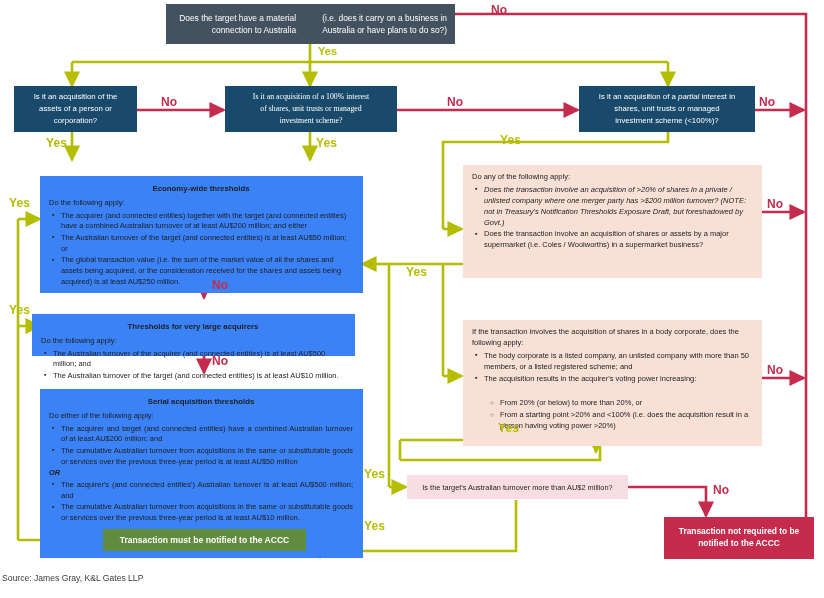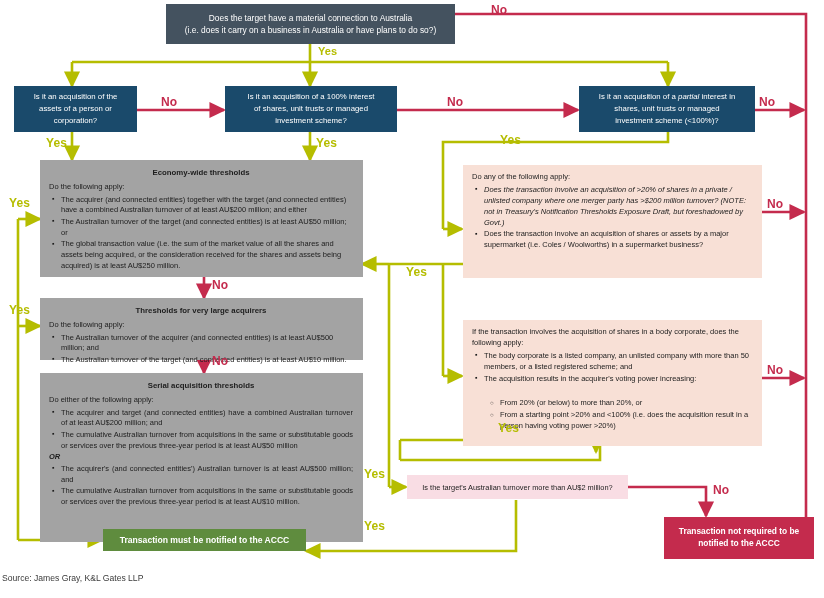--- a/index.html
+++ b/index.html
@@ -31,44 +31,45 @@
   }
   
   .box-root {
     background: #44525f;
     color: #ffffff;
     font-size: 8.4px;
     line-height: 1.45;
     text-align: right;
     padding: 6px 8px;
     display: flex;
-    flex-direction: column;
+    flex-direction: row;
     justify-content: center;
     align-items: center;
   }
   
   .box-decision {
     background: #1a4a6b;
     color: #ffffff;
     font-size: 7.8px;
     line-height: 1.5;
     text-align: center;
     padding: 6px 15px;
     display: flex;
     flex-direction: column;
     justify-content: center;
     align-items: center;
   }
   
   .box-blue {
-    background: #a3a3a3;
+    background: #3b82f6;
     color: #1d1d1d;
     font-size: 7.5px;
     line-height: 1.42;
     padding: 7px 10px 8px 9px;
+    margin-top: 16px;
   }
   .box-blue .hdr {
     font-weight: bold;
     text-align: center;
     display: block;
     margin-bottom: 4px;
     font-size: 7.8px;
   }
   .box-blue .lead { display: block; margin-bottom: 2px; }
   
@@ -239,21 +240,21 @@
     <span>Does the target have a material connection to Australia</span>
     <span>(i.e. does it carry on a business in Australia or have plans to do so?)</span>
   </div>
 
   <div class="node box-decision" style="left:14px; top:86px; width:123px; height:46px;">
     <span>Is it an acquisition of the</span>
     <span>assets of a person or</span>
     <span>corporation?</span>
   </div>
 
-  <div class="node box-decision" style="left:225px; top:86px; width:172px; height:46px;">
+  <div class="node box-decision" style="left:225px; top:86px; width:172px; height:46px;font-family:Liberation Serif, serif;">
     <span>Is it an acquisition of a 100% interest</span>
     <span>of shares, unit trusts or managed</span>
     <span>investment scheme?</span>
   </div>
 
   <div class="node box-decision" style="left:579px; top:86px; width:176px; height:46px;">
     <span><span>Is it an acquisition of a </span><span class="em">partial</span><span> interest in</span></span>
     <span>shares, unit trusts or managed</span>
     <span>investment scheme (&lt;100%)?</span>
   </div>
@@ -261,21 +262,21 @@
   <div class="node box-blue" style="left:40px; top:160px; width:323px; height:117px;">
     <span class="hdr">Economy-wide thresholds</span>
     <span class="lead">Do the following apply:</span>
     <ul class="bl bigger-indent">
       <li>The acquirer (and connected entities) together with the target (and connected entities) have a combined Australian turnover of at least AU$200 million; and either</li>
       <li>The Australian turnover of the target (and connected entities) is at least AU$50 million; or</li>
       <li>The global transaction value (i.e. the sum of the market value of all the shares and assets being acquired, or the consideration received for the shares and assets being acquired) is at least AU$250 million.</li>
     </ul>
   </div>
 
-  <div class="node box-blue" style="left:40px; top:298px; width:323px; height:62px;">
+  <div class="node box-blue" style="left:32px; top:298px; width:323px; height:42px;">
     <span class="hdr">Thresholds for very large acquirers</span>
     <span class="lead">Do the following apply:</span>
     <ul class="bl">
       <li>The Australian turnover of the acquirer (and connected entities) is at least AU$500 million; and</li>
       <li>The Australian turnover of the target (and connected entities) is at least AU$10 million.</li>
     </ul>
   </div>
 
   <div class="node box-blue" style="left:40px; top:373px; width:323px; height:169px; text-align:justify;">
     <span class="hdr">Serial acquisition thresholds</span>

